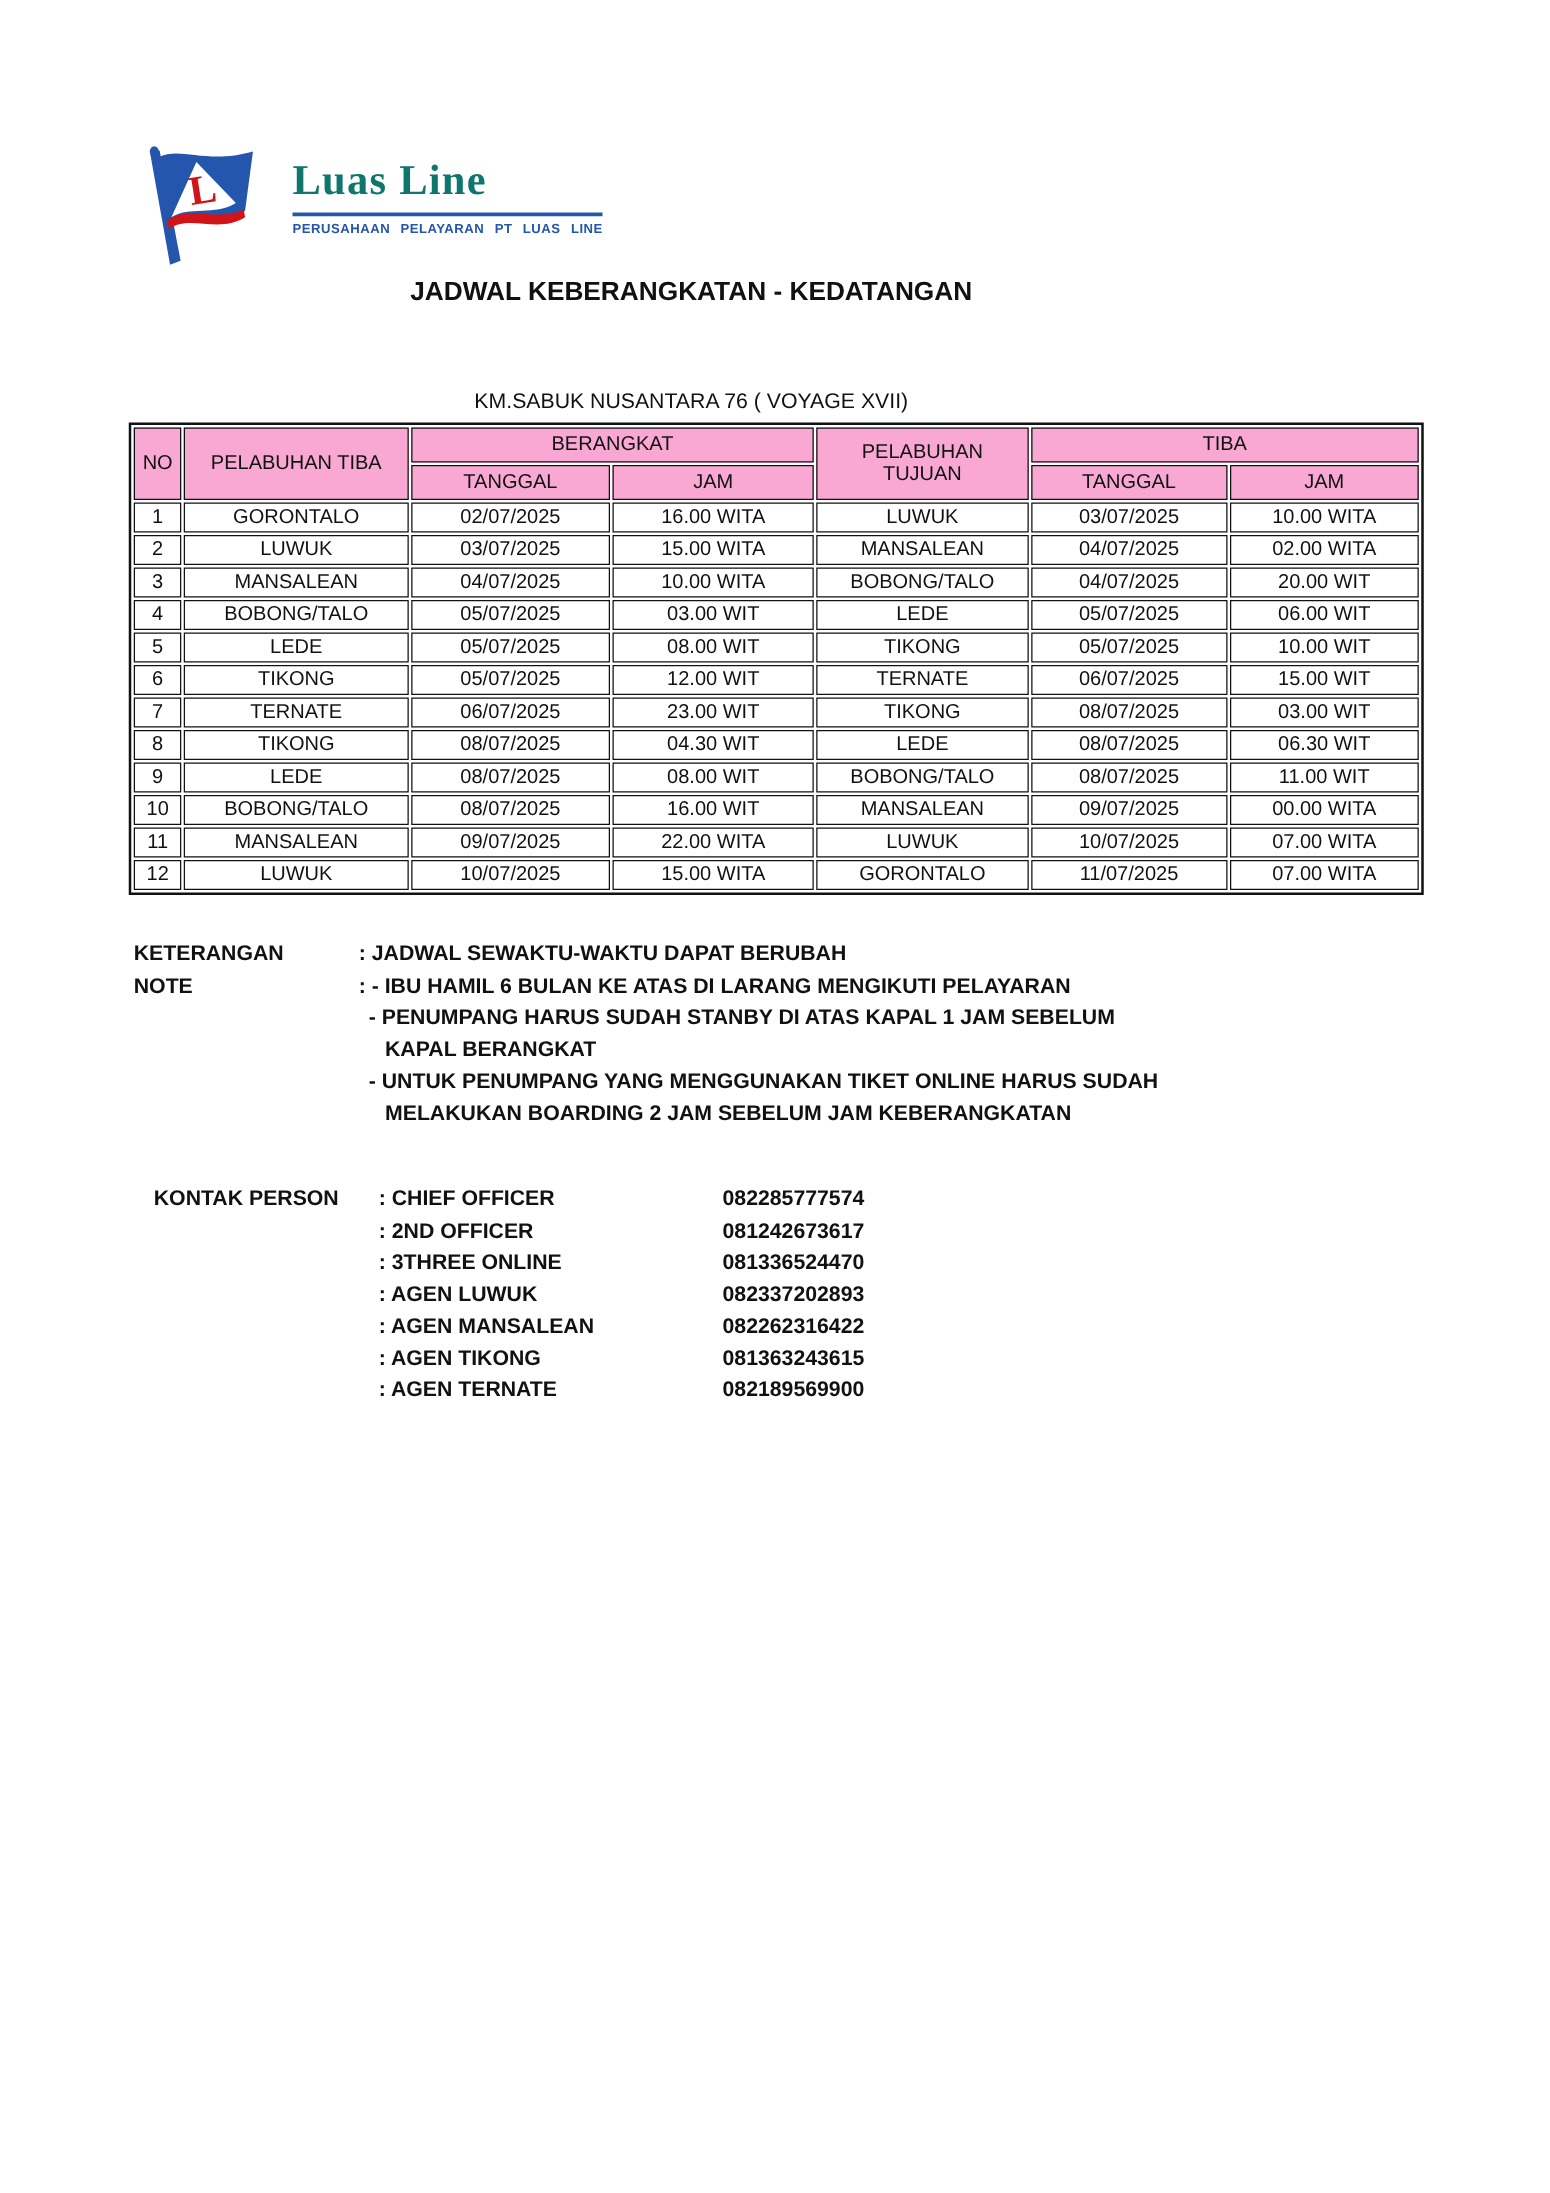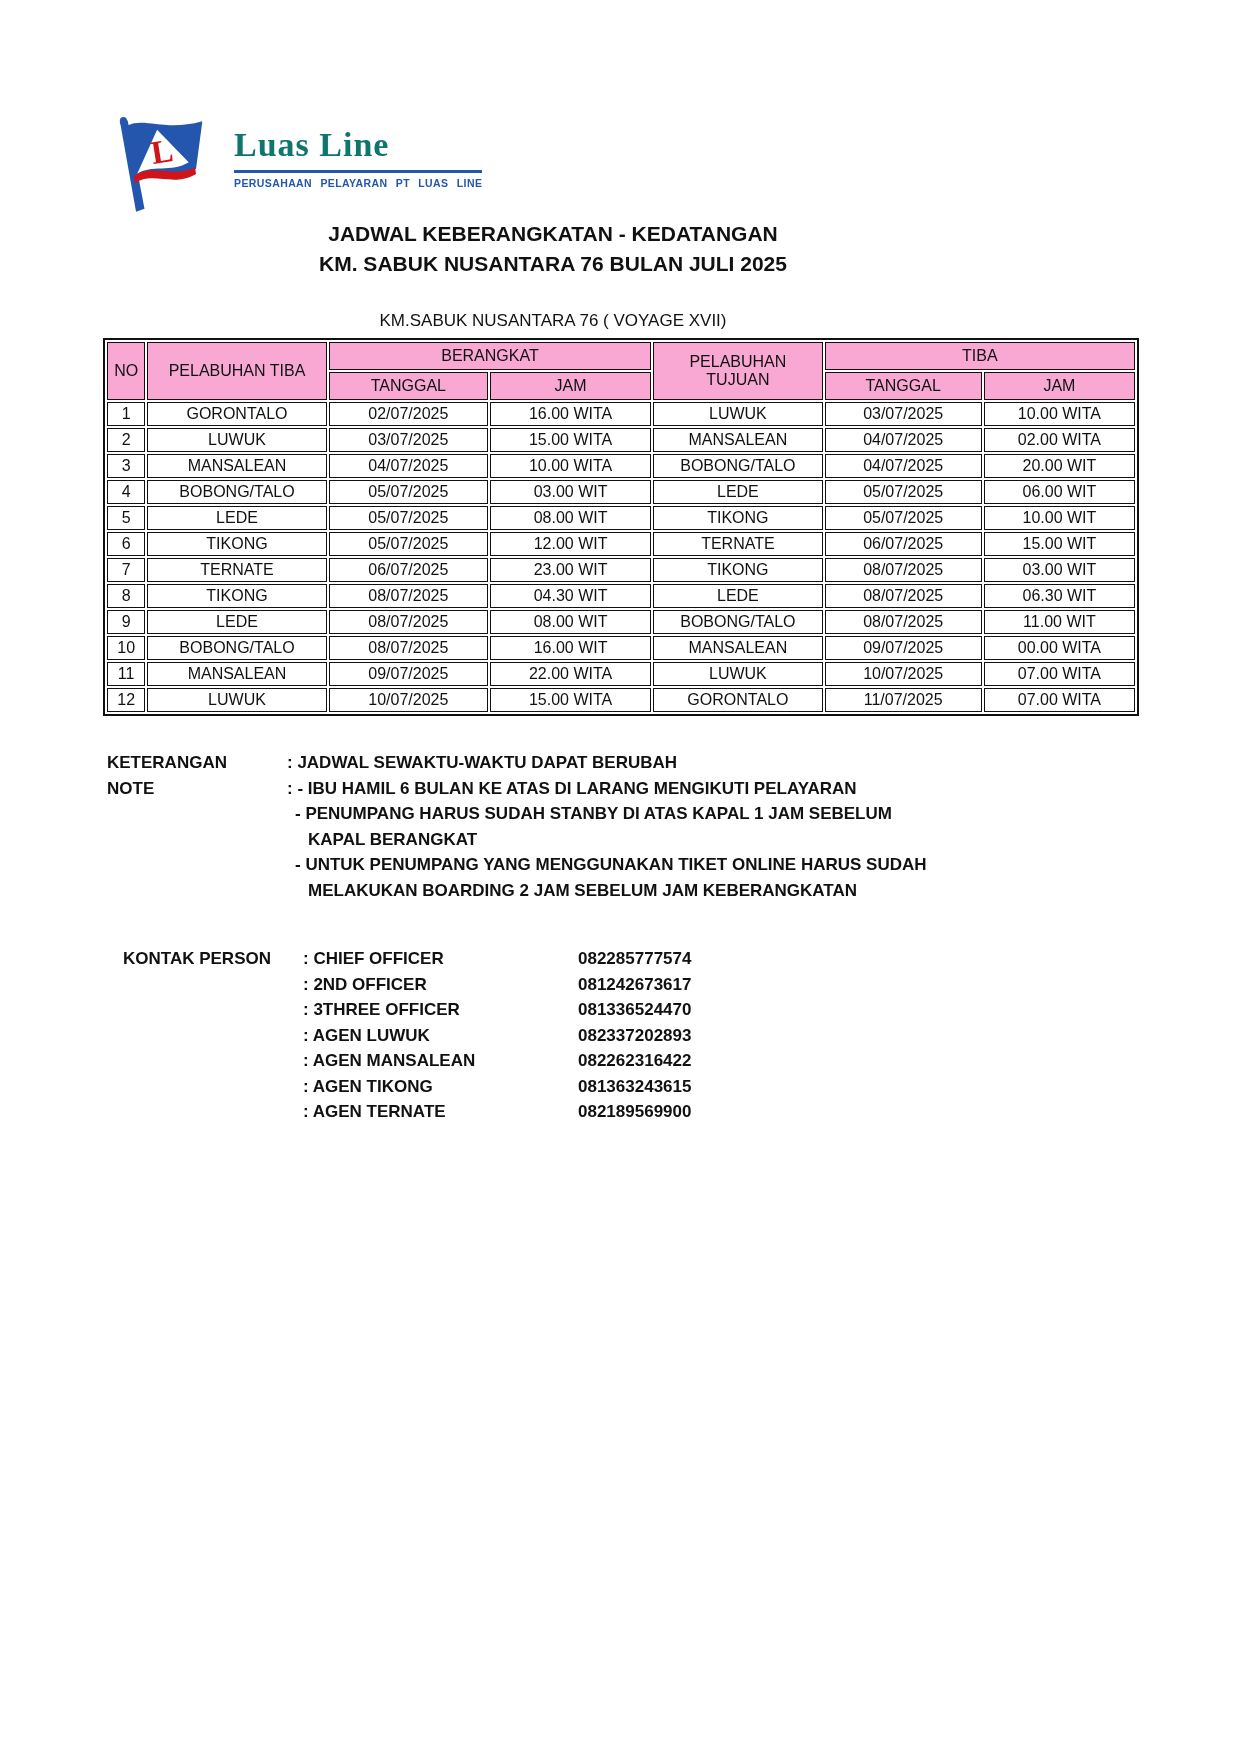--- a/index.html
+++ b/index.html
@@ -59,21 +59,20 @@
     </svg>
     <div class="logo-text">
       <div class="logo-name">Luas Line</div>
       <div class="logo-rule"></div>
       <div class="logo-sub">PERUSAHAAN PELAYARAN PT LUAS LINE</div>
     </div>
   </div>
 
   <div class="titles">
     <div>JADWAL KEBERANGKATAN - KEDATANGAN</div>
-    <div>KM. SABUK NUSANTARA 76 BULAN JULI 2025</div>
   </div>
 
   <div class="caption">KM.SABUK NUSANTARA 76 ( VOYAGE XVII)</div>
 
   <table class="sched">
     <colgroup>
       <col style="width:38px">
         <col style="width:178px">
         <col style="width:158px">
         <col style="width:160px">
@@ -241,21 +240,21 @@
       <div class="crole">: CHIEF OFFICER</div>
       <div class="cphone">082285777574</div>
     </div>
     <div class="contact-row">
       <div class="nlabel"></div>
       <div class="crole">: 2ND OFFICER</div>
       <div class="cphone">081242673617</div>
     </div>
     <div class="contact-row">
       <div class="nlabel"></div>
-      <div class="crole">: 3THREE OFFICER</div>
+      <div class="crole">: 3THREE ONLINE</div>
       <div class="cphone">081336524470</div>
     </div>
     <div class="contact-row">
       <div class="nlabel"></div>
       <div class="crole">: AGEN LUWUK</div>
       <div class="cphone">082337202893</div>
     </div>
     <div class="contact-row">
       <div class="nlabel"></div>
       <div class="crole">: AGEN MANSALEAN</div>

